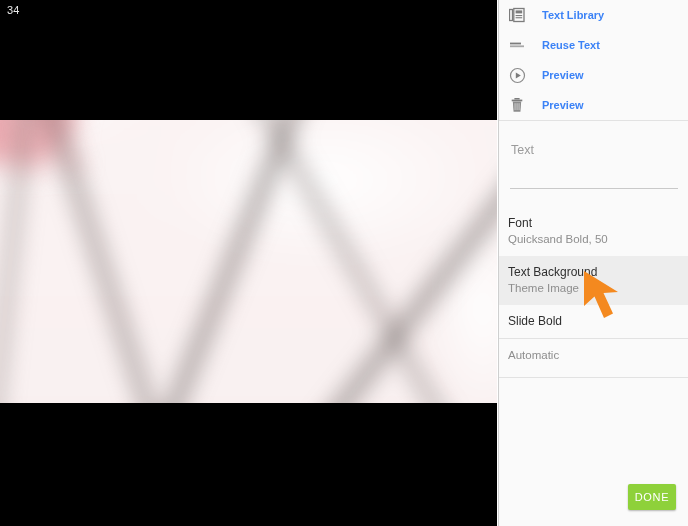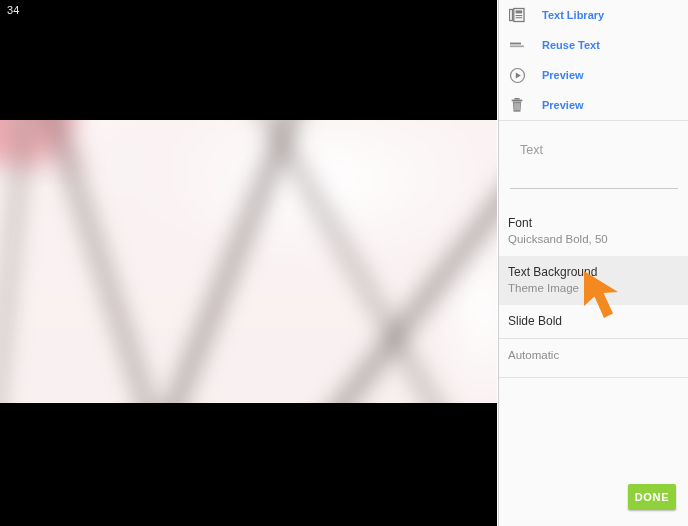--- a/index.html
+++ b/index.html
@@ -145,21 +145,21 @@
 
   
   #text-entry {
     position: relative;
     height: 86px;
     padding: 0 12px;
     box-sizing: border-box;
   }
   #text-entry .ph {
     position: absolute;
-    left: 21px;
+    left: 12px;
     top: 22px;
     font-size: 12.5px;
     color: #9b9b9b;
     line-height: 14px;
   }
   #text-entry .underline {
     position: absolute;
     left: 11px;
     right: 10px;
     top: 67px;
@@ -193,21 +193,21 @@
     position: absolute;
     right: 12px;
     bottom: 16px;
     width: 48px;
     height: 26px;
     background: #8ed13a;
     border: none;
     border-radius: 2px;
     color: #ffffff;
     font-size: 11px;
-    font-weight: bold;
+    font-weight: normal;
     letter-spacing: 0.7px;
     font-family: "Liberation Sans", sans-serif;
     cursor: pointer;
     box-shadow: 0 1px 2px rgba(0,0,0,0.28);
     padding: 0;
   }
 
   
   #cursor-pointer {
     position: absolute;

